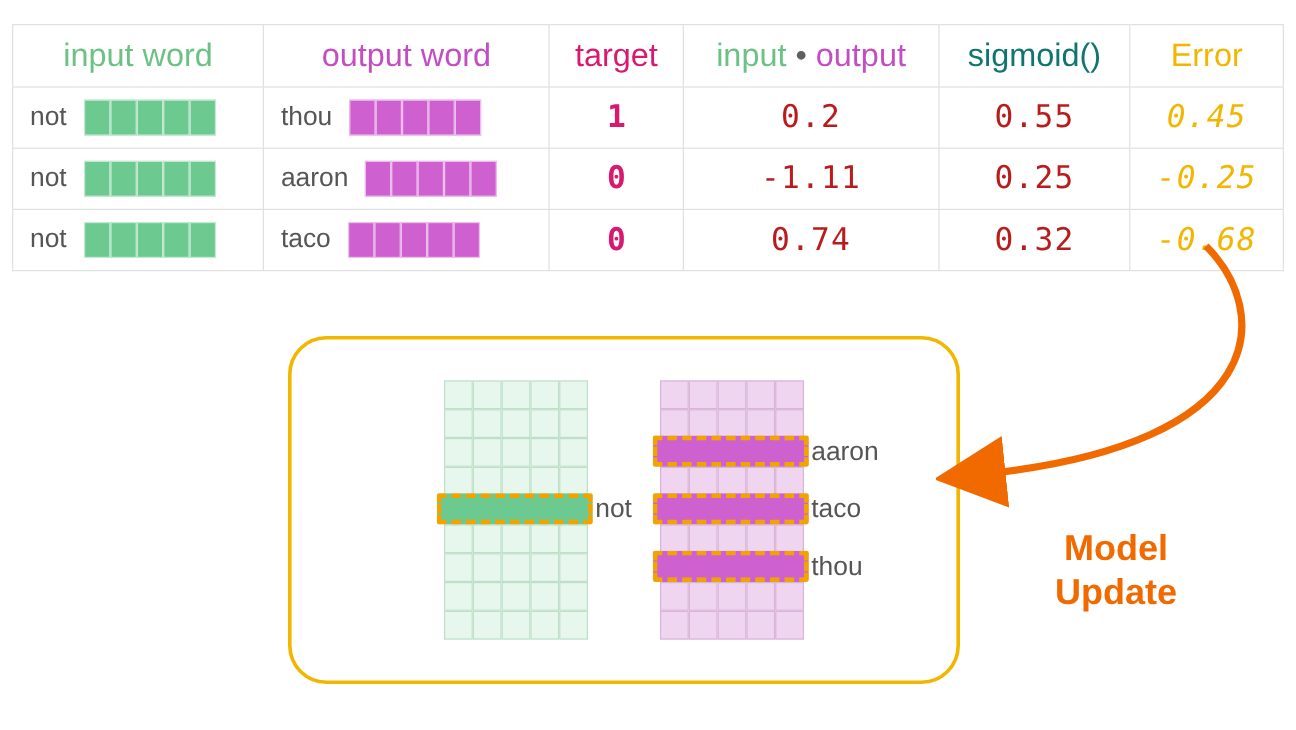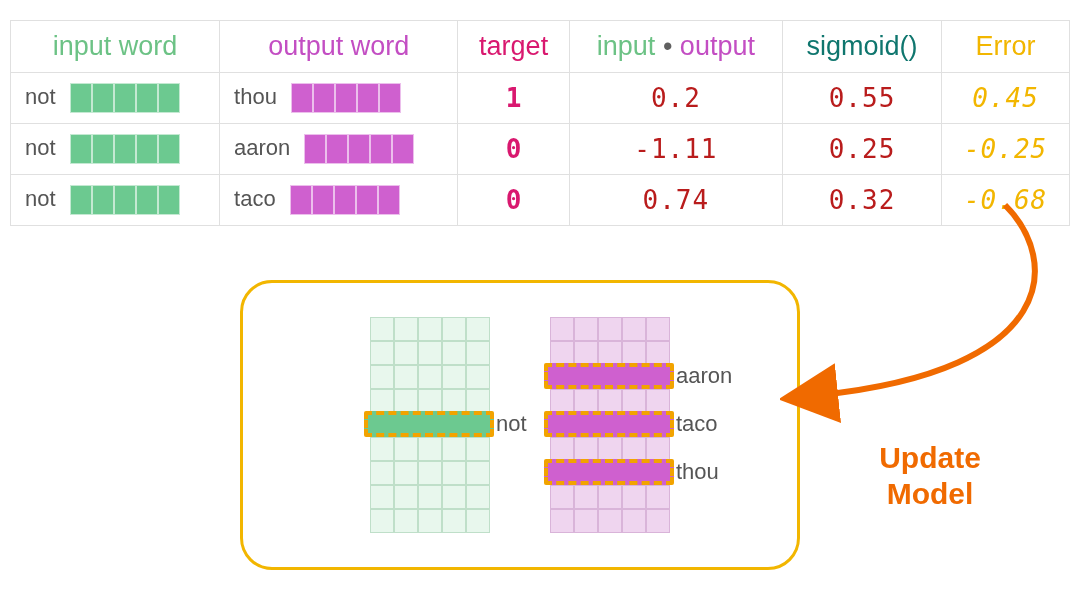--- a/index.html
+++ b/index.html
@@ -357,15 +357,15 @@
 <svg class="arrow" viewBox="0 0 300 260">
   <defs>
     <marker id="ah" markerWidth="12" markerHeight="12" refX="3" refY="5" orient="auto">
       <path d="M0,0 L10,5 L0,10 z" fill="#f06a00"></path>
     </marker>
   </defs>
   <path d="M 225 5 C 280 60, 280 170, 40 195" stroke="#f06a00" stroke-width="6" fill="none" marker-end="url(#ah)"></path>
 </svg>
 
 <div class="caption">
+  <div>Model</div>
   <div>Update</div>
-  <div>Model</div>
 </div>
 
 </body></html>

